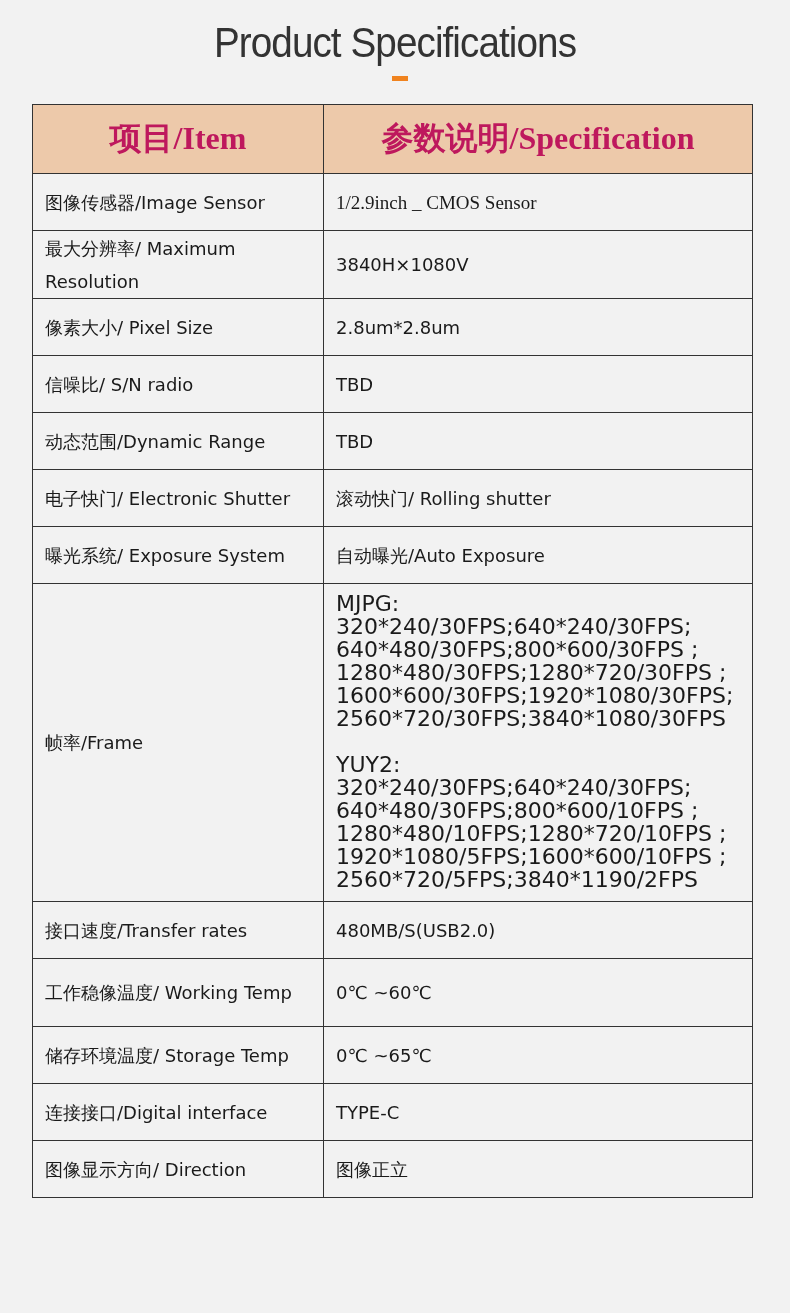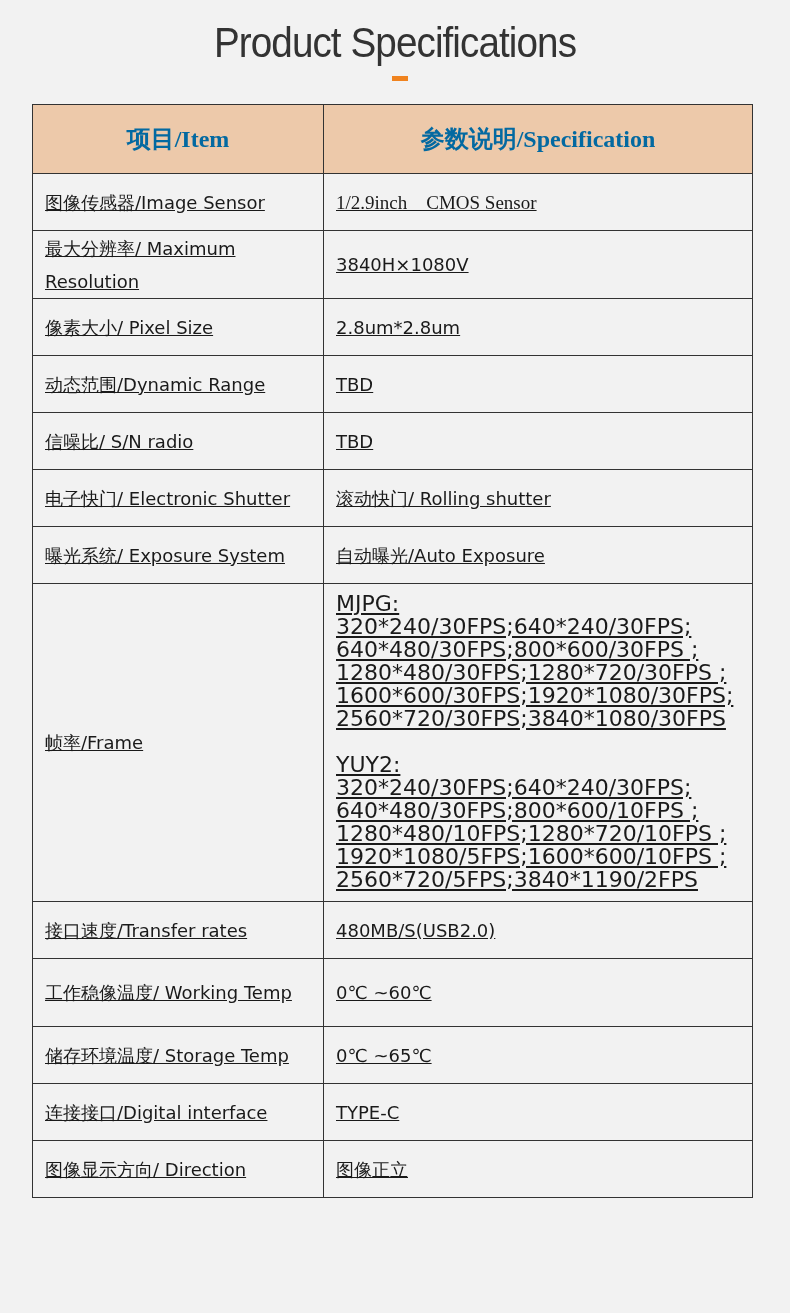--- a/index.html
+++ b/index.html
@@ -20,24 +20,24 @@
     position:absolute; top:104px; left:32px; width:720px;
     border-collapse:collapse; table-layout:fixed;
   }
   table.spec td, table.spec th {
     border:1.5px solid #333; padding:0 12px; vertical-align:middle;
   }
   table.spec col.c1 { width:291px; }
   table.spec col.c2 { width:429px; }
   thead th {
     background:#edc9aa; height:68px;
-    font-family:"Liberation Serif", serif; font-weight:bold; font-size:24px; color:#0369a1;
+    font-family:"Liberation Serif", serif; font-weight:bold; font-size:32px; color:#be185d;
     text-align:center;
   }
-  tbody td { font-size:18px; line-height:33px; color:#1a1a1a;text-decoration:underline; }
+  tbody td { font-size:18px; line-height:33px; color:#1a1a1a; }
   tbody td.serif { font-family:"Liberation Serif", serif; font-size:19px;margin-top:25px; }
   tr.r1 td { height:56px; }
   tr.r2 td { height:67px; }
   .frame-block { font-size:22px; line-height:23px; padding:8px 0 10px; }
   .frame-block .gap { height:23px; }
 </style>
 </head>
 <body>
 
 <div class="title">Product Specifications</div>
@@ -61,25 +61,25 @@
     </tr>
     <tr class="r2">
       <td>最大分辨率/ Maximum Resolution</td>
       <td>3840H×1080V</td>
     </tr>
     <tr class="r1">
       <td>像素大小/ Pixel Size</td>
       <td>2.8um*2.8um</td>
     </tr>
     <tr class="r1">
-      <td>动态范围/Dynamic Range</td>
+      <td>信噪比/ S/N radio</td>
       <td>TBD</td>
     </tr>
     <tr class="r1">
-      <td>信噪比/ S/N radio</td>
+      <td>动态范围/Dynamic Range</td>
       <td>TBD</td>
     </tr>
     <tr class="r1">
       <td>电子快门/ Electronic Shutter</td>
       <td>滚动快门/ Rolling shutter</td>
     </tr>
     <tr class="r1">
       <td>曝光系统/ Exposure System</td>
       <td>自动曝光/Auto Exposure</td>
     </tr>

